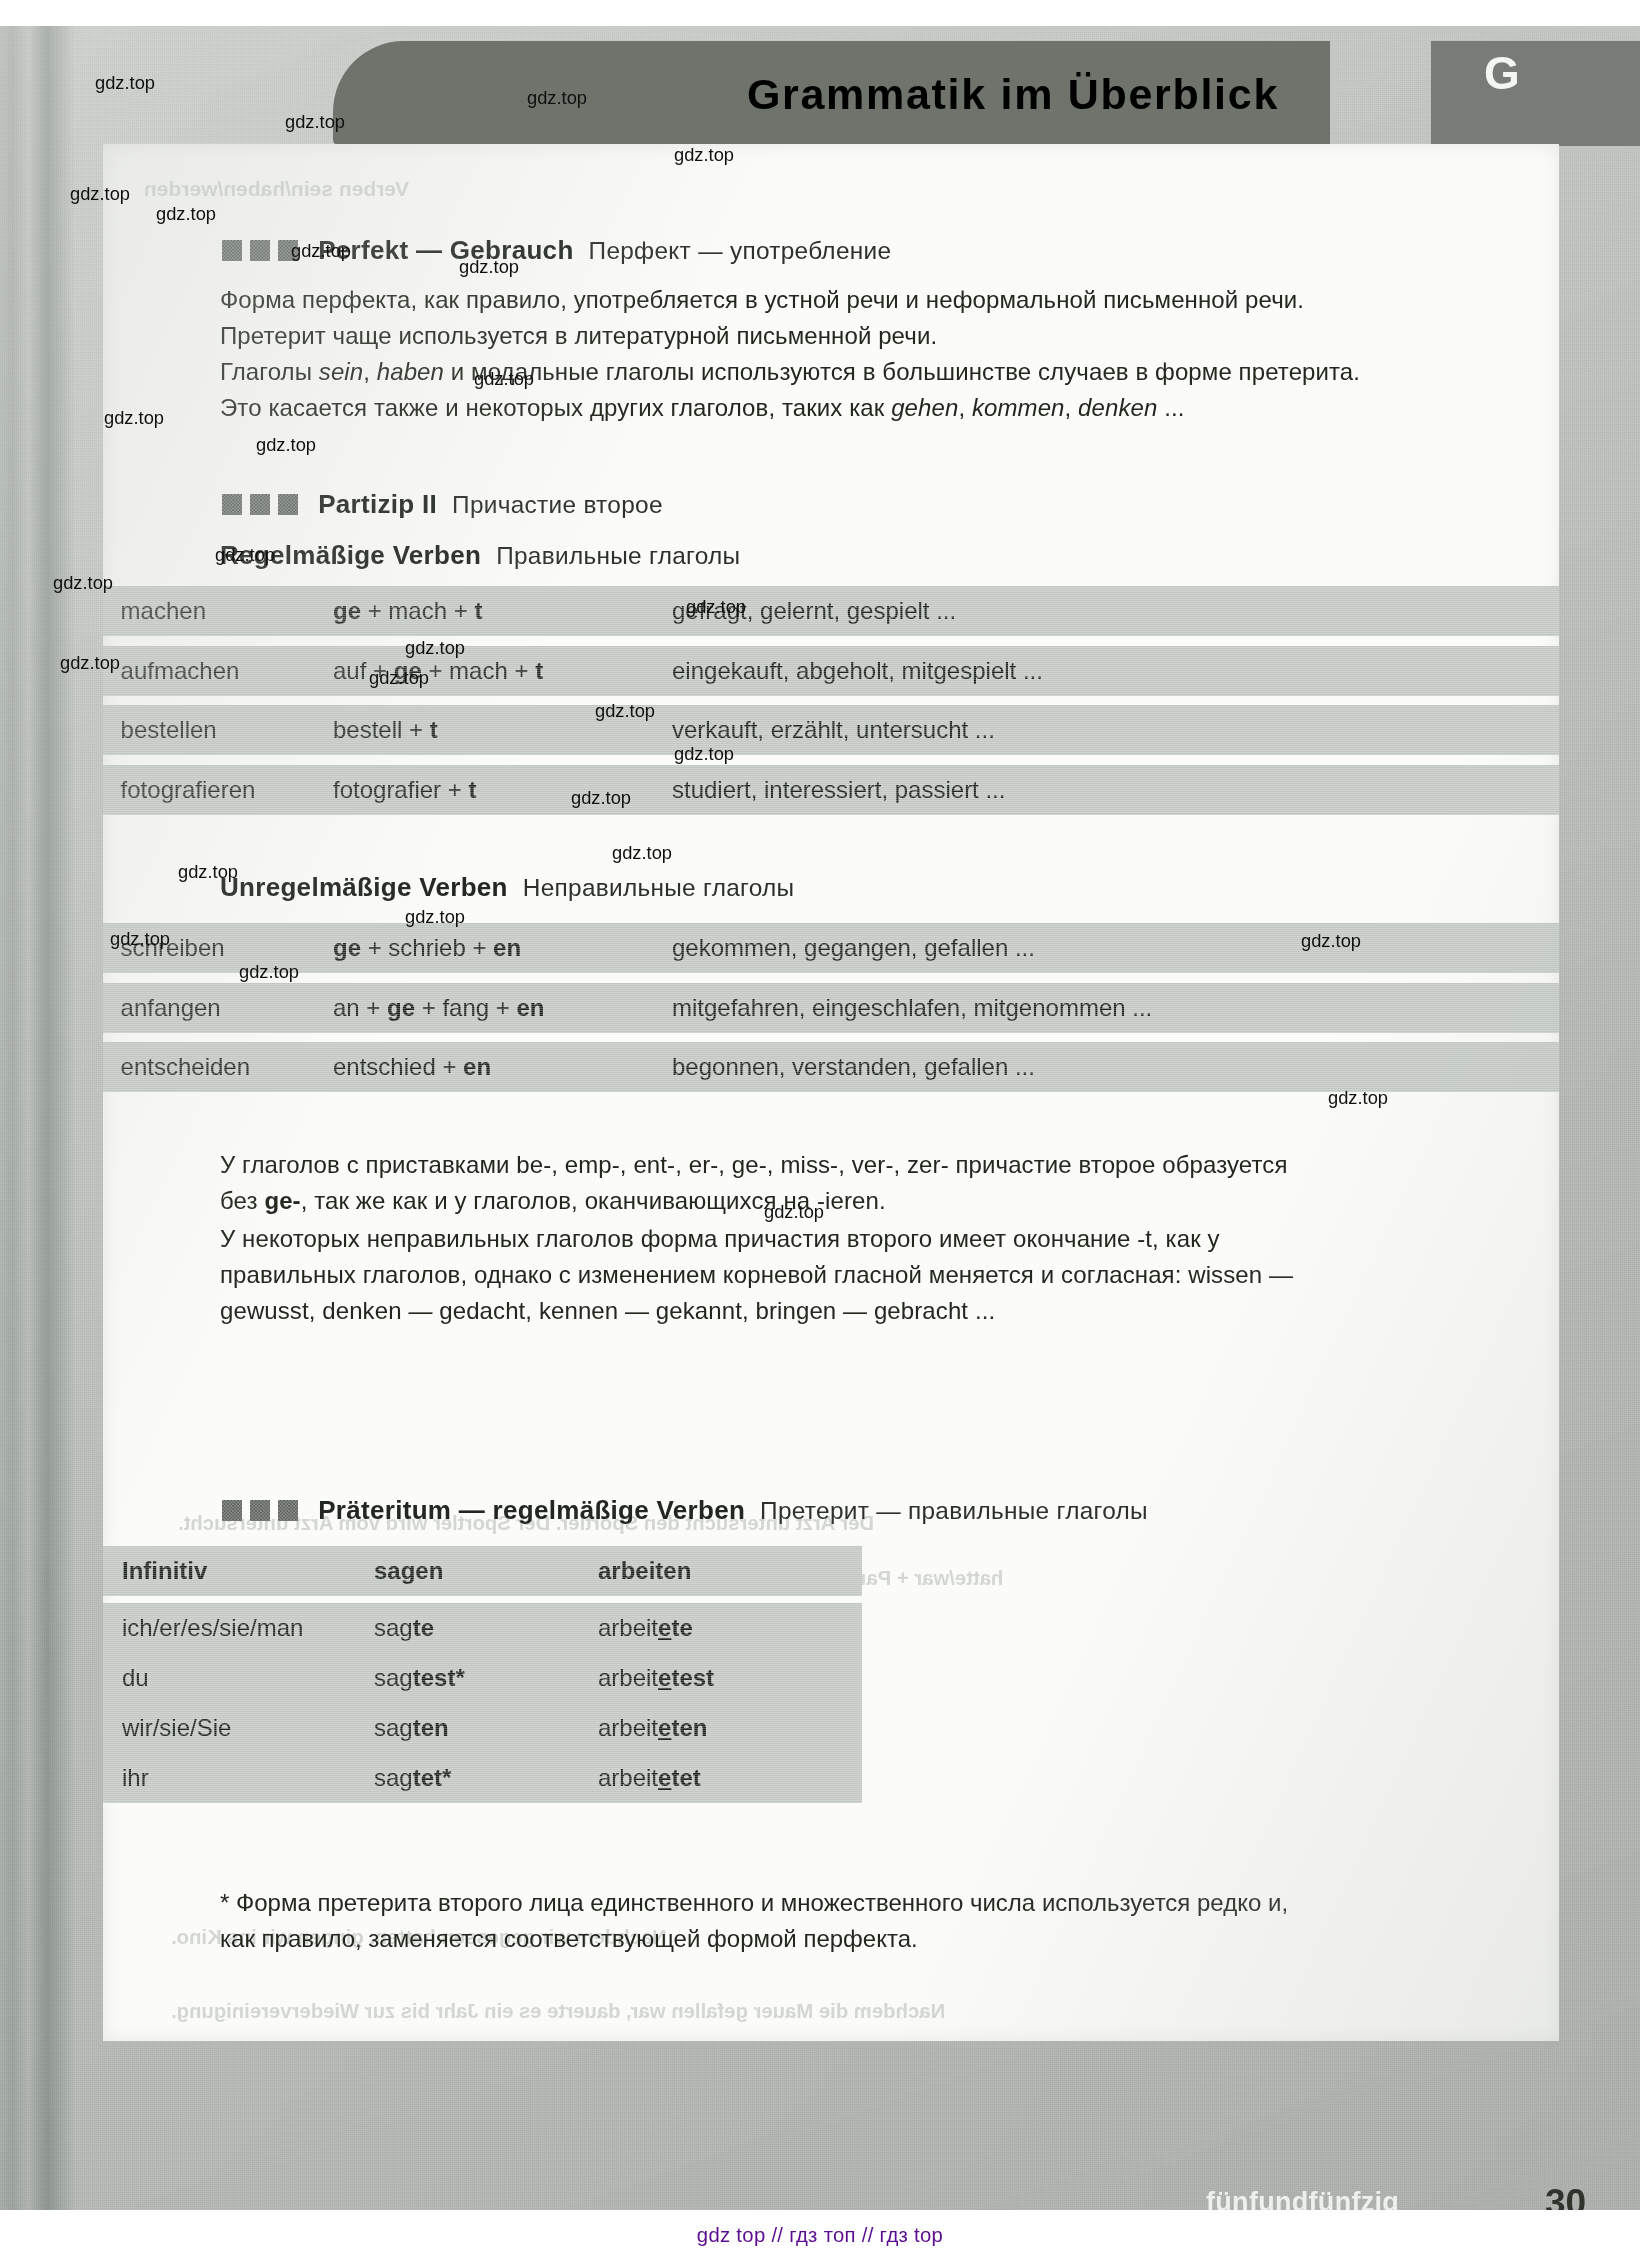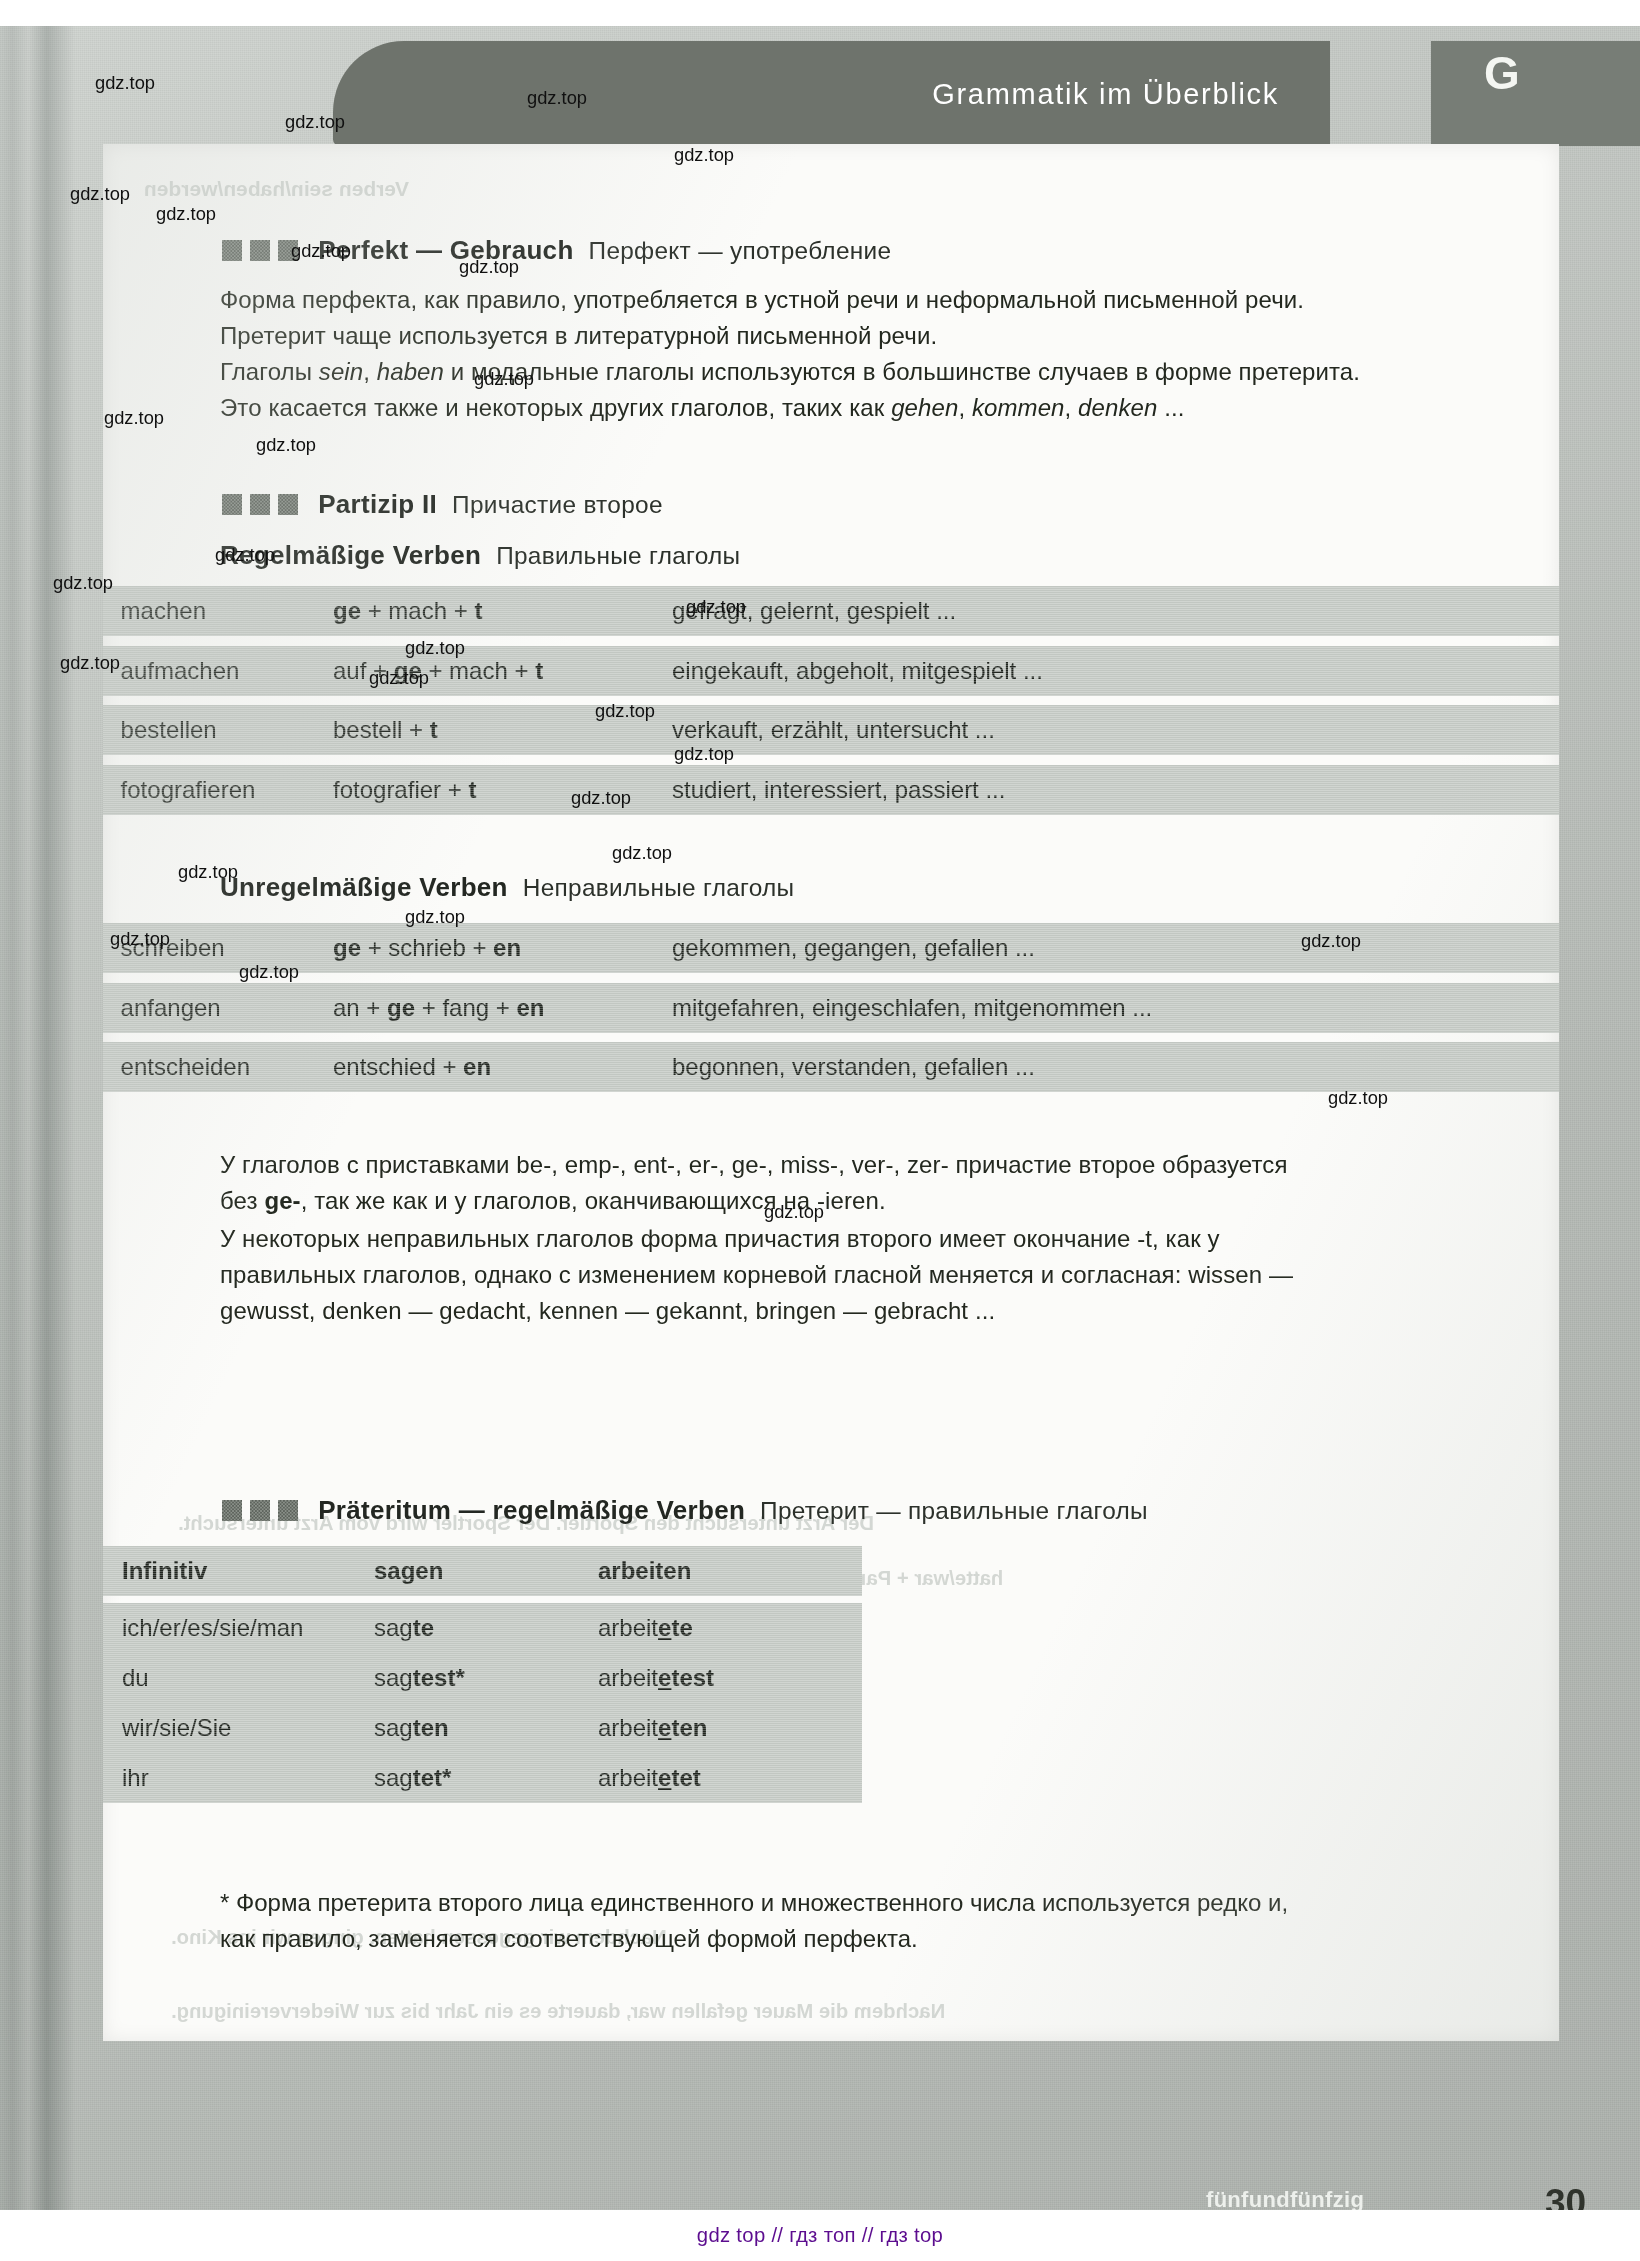--- a/index.html
+++ b/index.html
@@ -71,23 +71,23 @@
     left: 333px; top: 15px;
     width: 997px; height: 105px;
     background: #6e736c;
     border-top-left-radius: 71px;
     border-bottom-left-radius: 6.8px;
   }
   .hdr-tab-title {
     position: absolute;
     right: 51px; top: 50%;
     transform: translateY(-50%);
-    color: #ffffff;
-    font-size: 29px;
-    font-weight: 400;
+    color: #000000;
+    font-size: 43px;
+    font-weight: 700;
     letter-spacing: 1.7px;
     white-space: nowrap;
   }
   .hdr-letter-block {
     position: absolute;
     left: 1431px; top: 15px;
     width: 209px; height: 105px;
     background: #777d76;
   }
   .hdr-letter {
@@ -192,21 +192,21 @@
     font-size: 24px;
     line-height: 36px;
     width: 1287px;
   }
 
   
   .foot-word {
     position: absolute;
     left: 1206px; top: 2161px;
     color: #edf0ec;
-    font-size: 22px;
+    font-size: 27px;
     font-weight: 700;
     letter-spacing: 0.3px;
   }
   .foot-num {
     position: absolute;
     left: 1545px; top: 2156px;
     color: #2f332c;
     font-size: 37px;
     font-weight: 700;
   }

